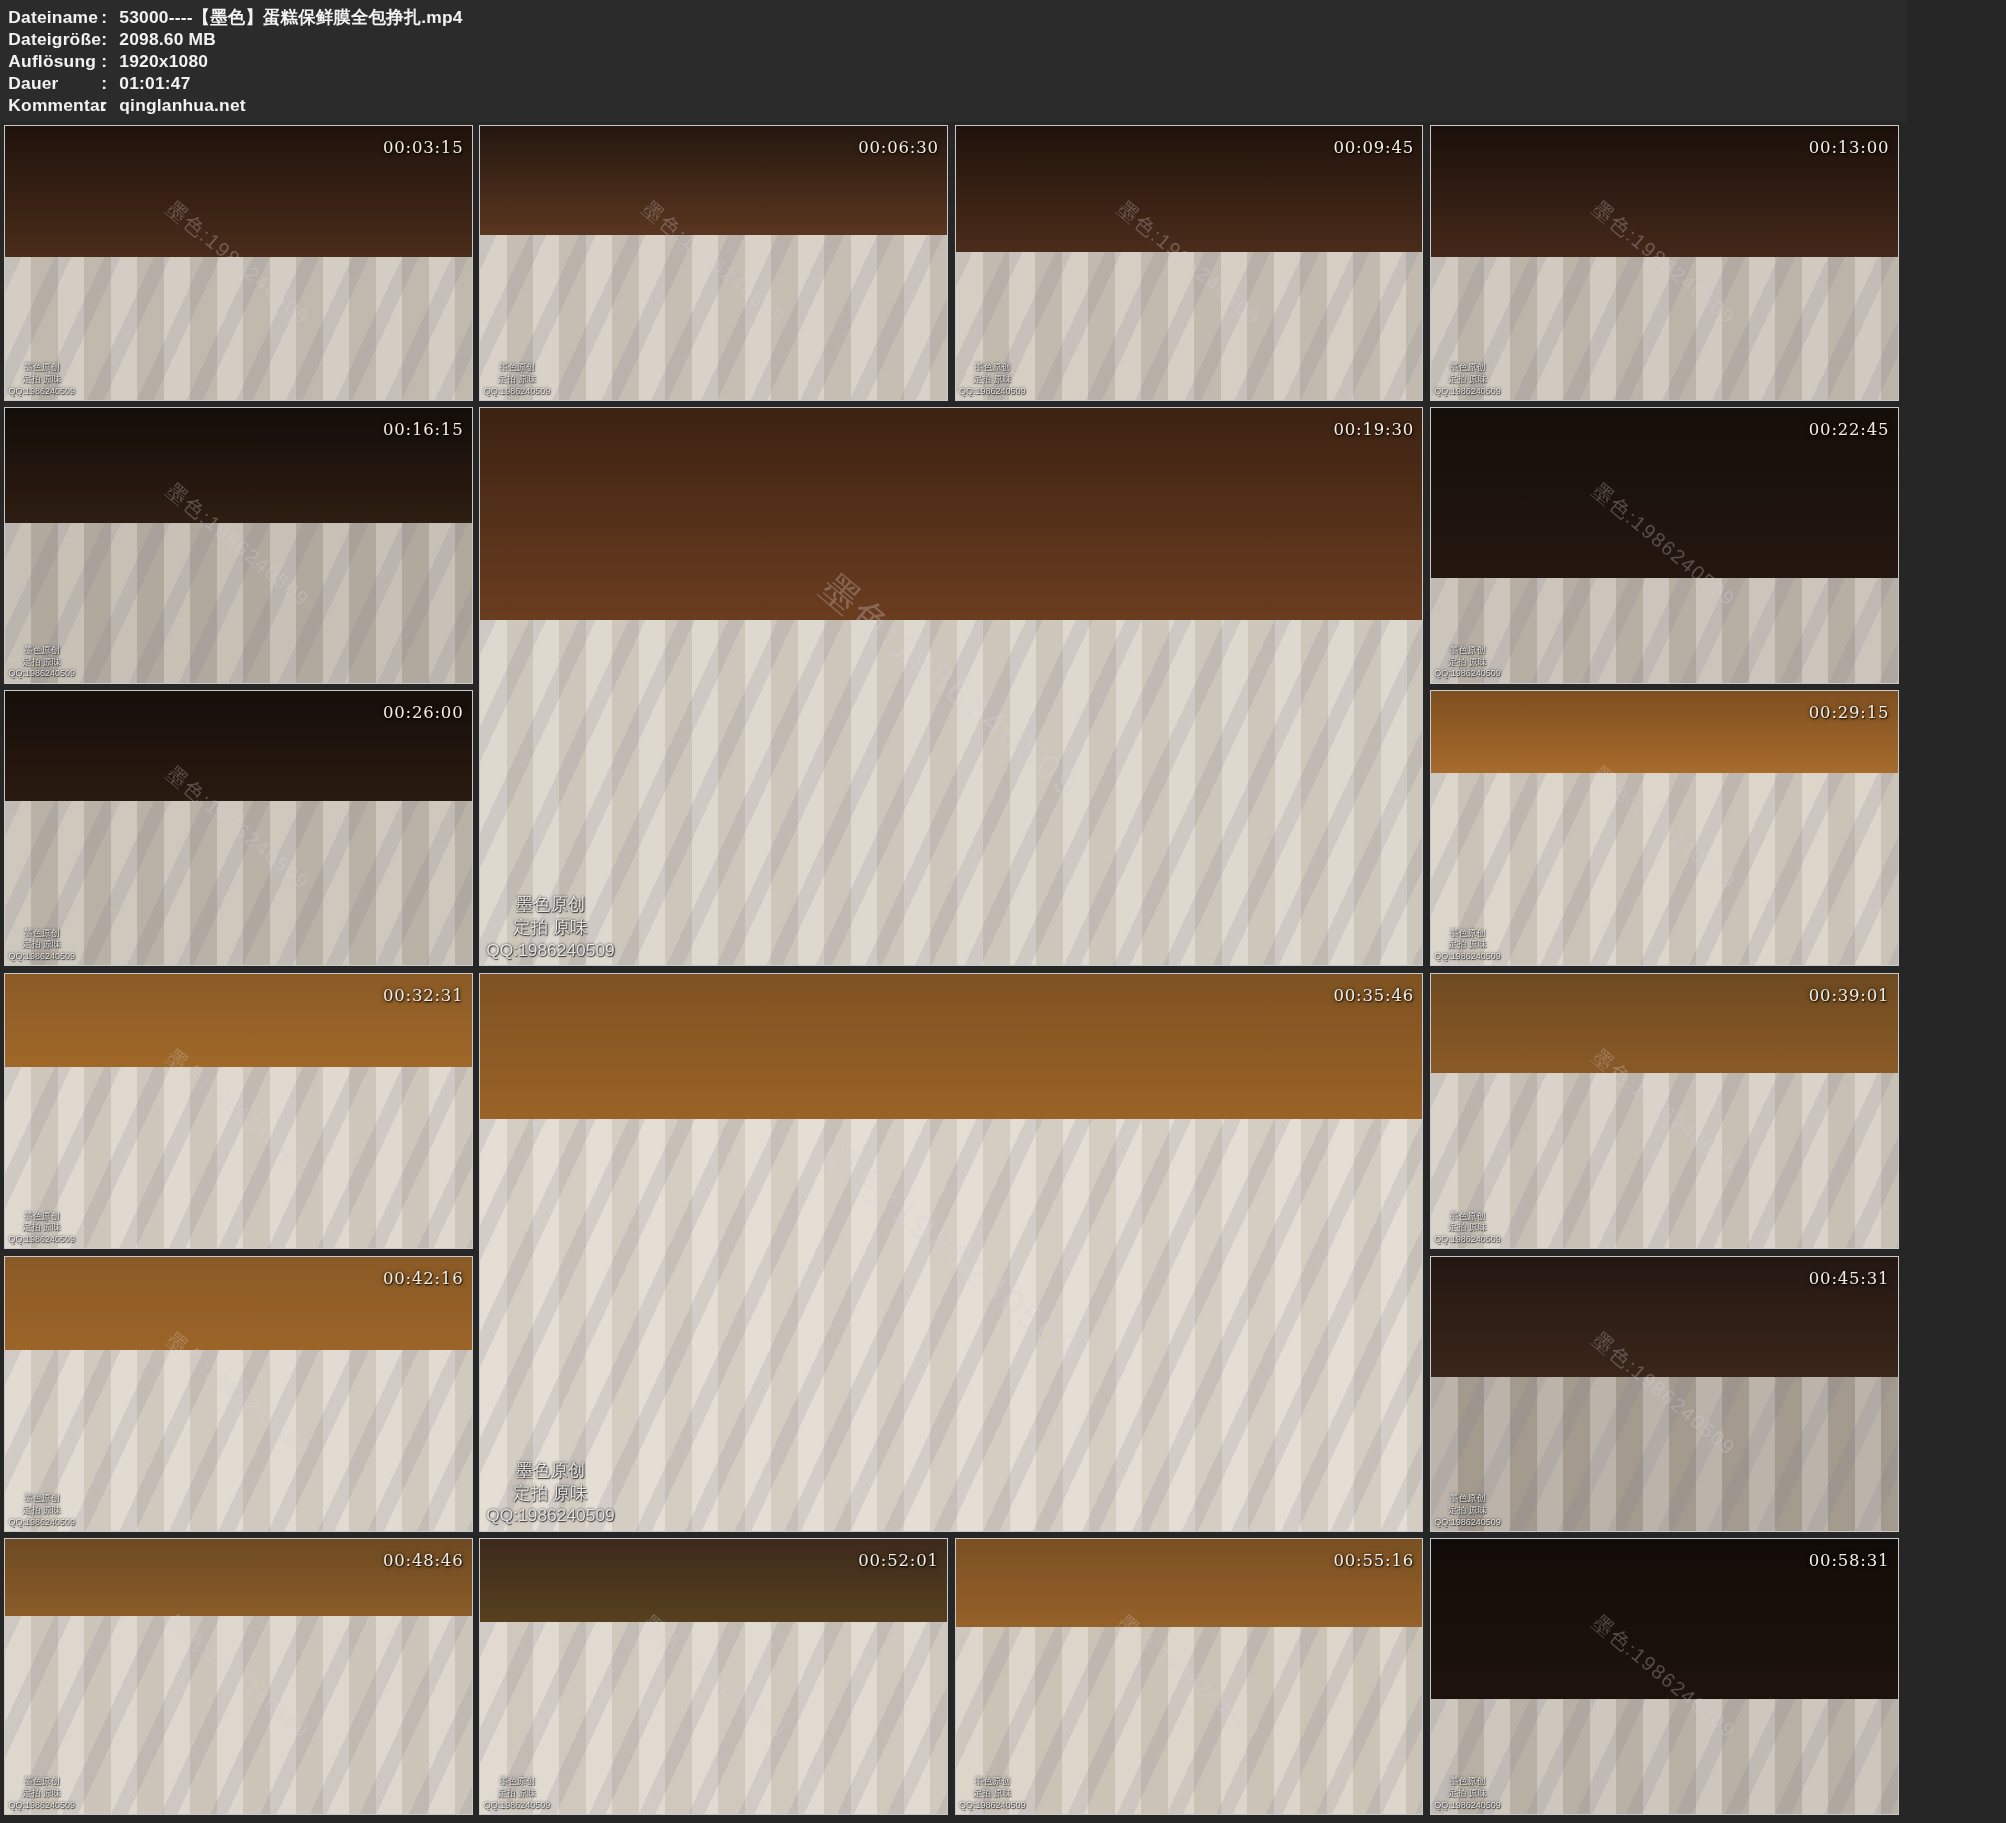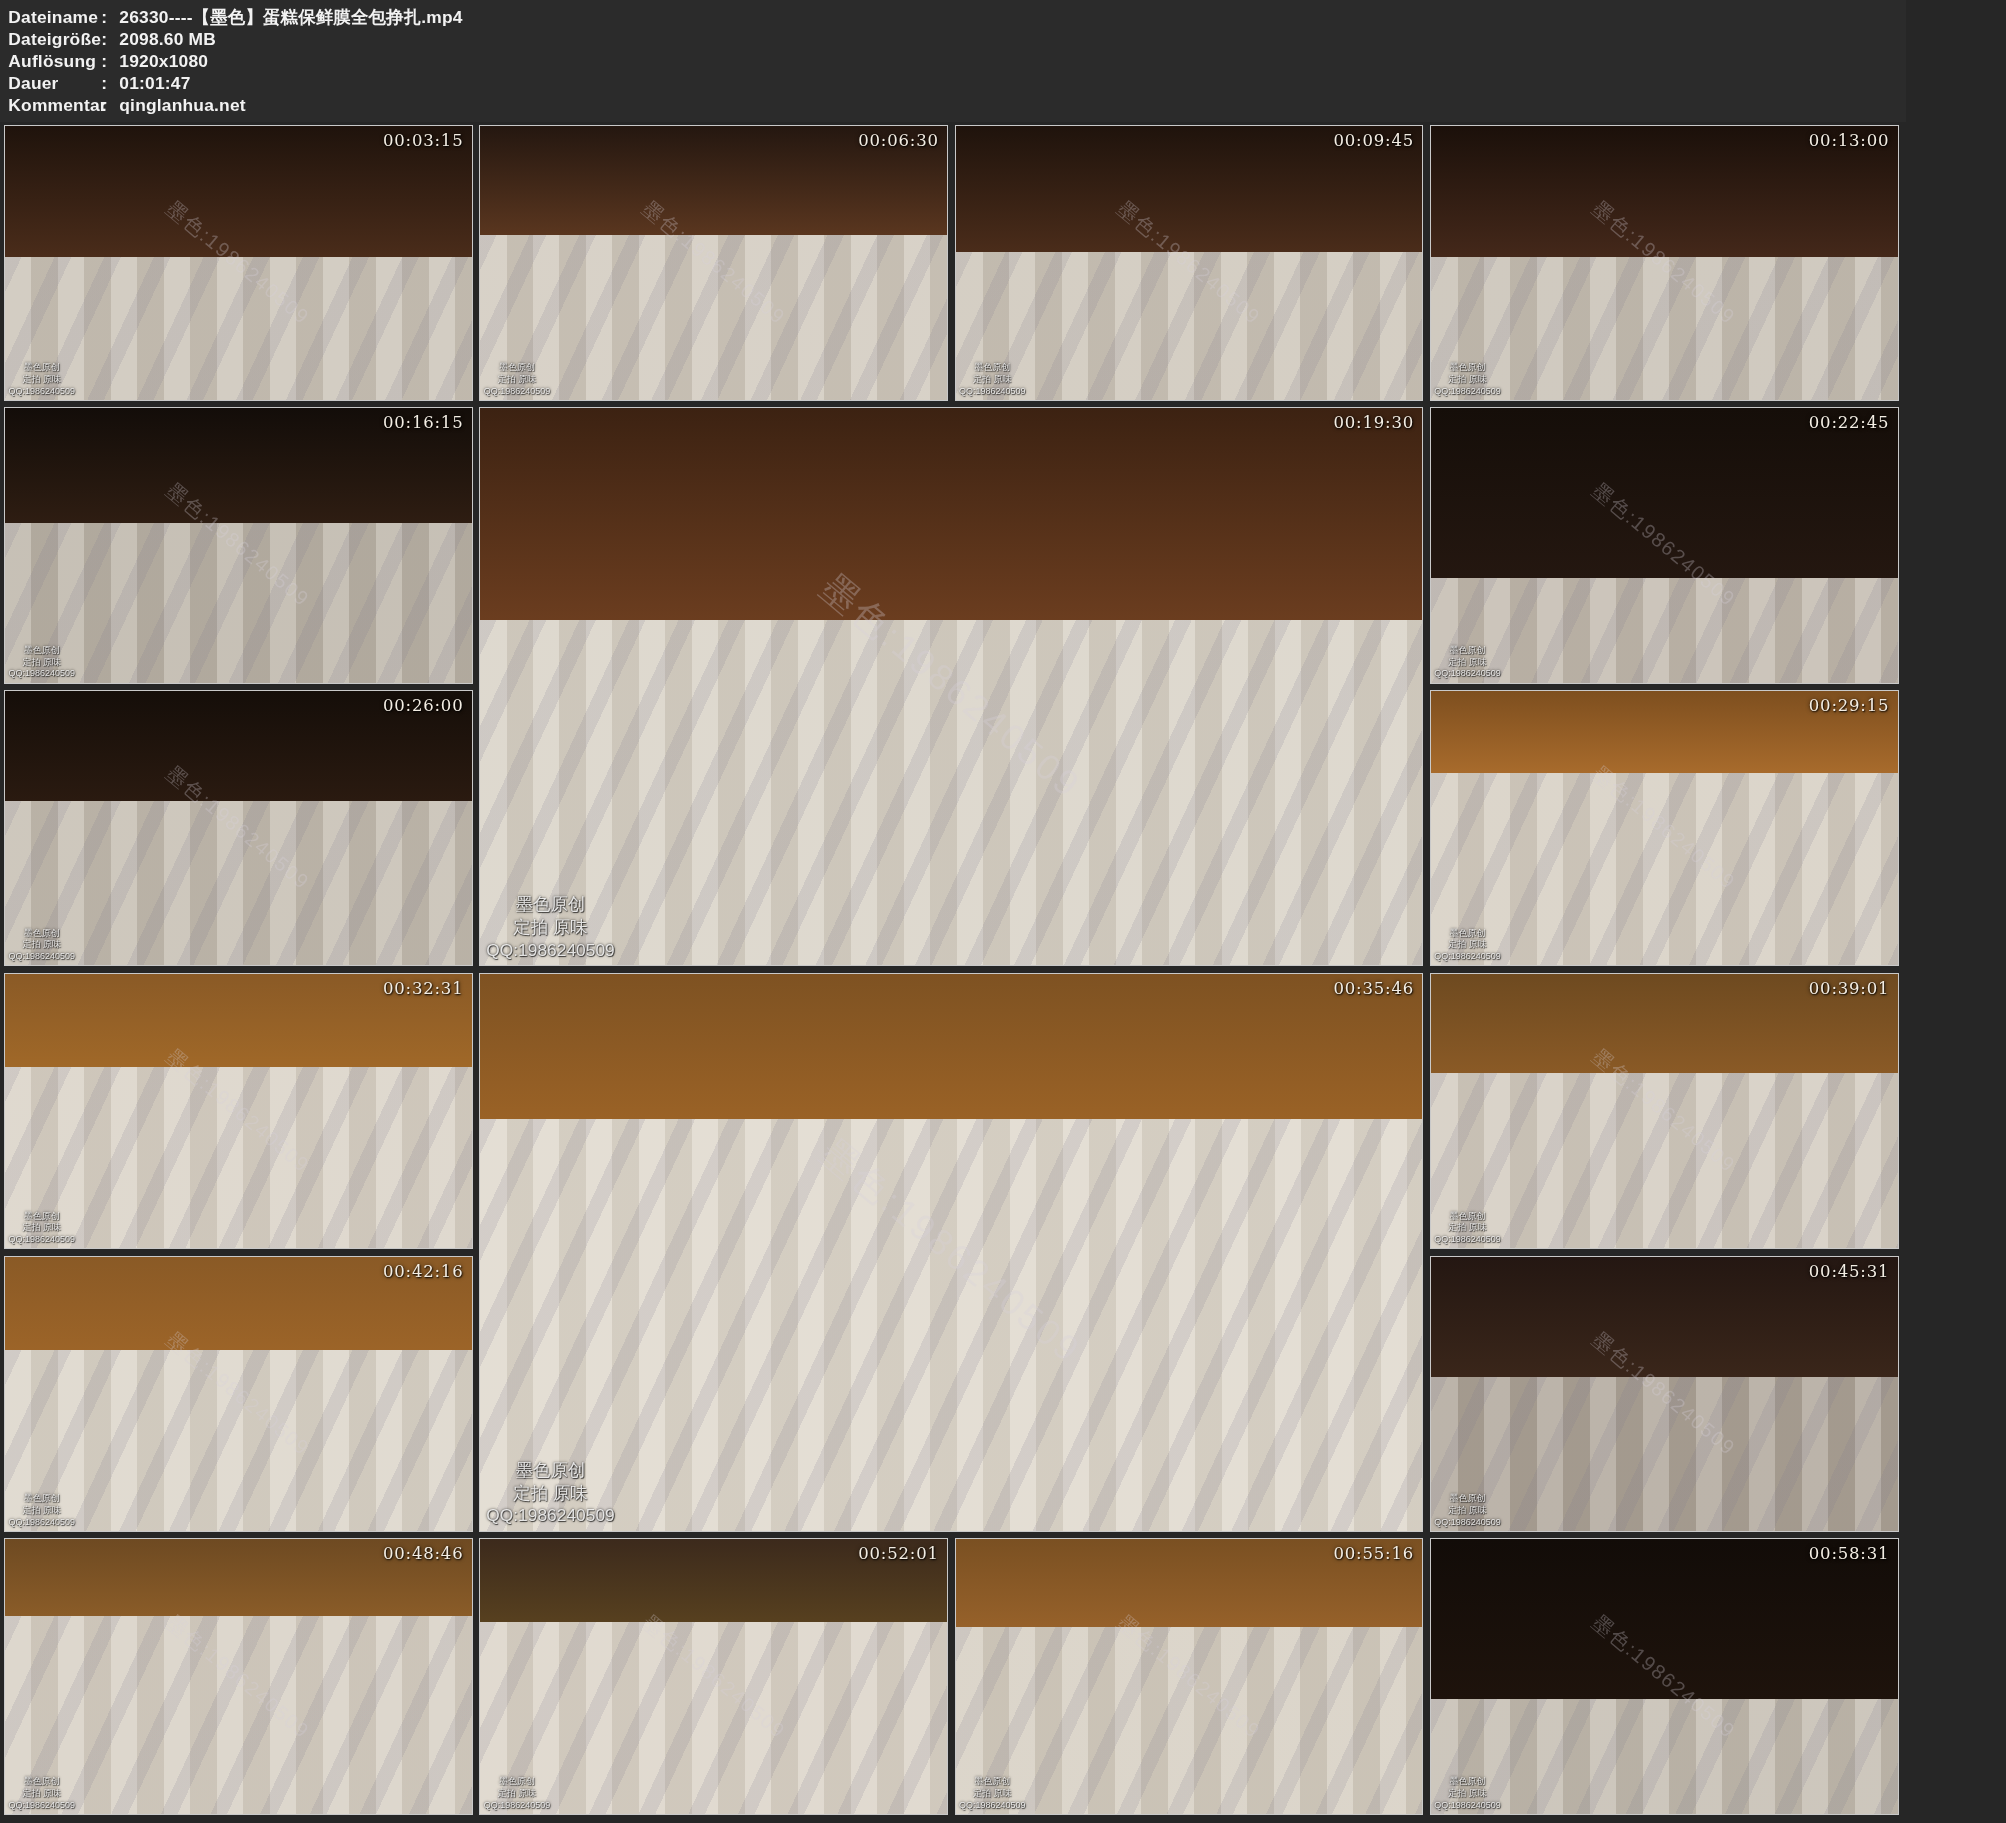--- a/index.html
+++ b/index.html
@@ -49,21 +49,21 @@
     position:absolute; left:0; right:0; top:0;
   }
   .scene-bottom {
     position:absolute; left:0; right:0; bottom:0;
     background-image:
       repeating-linear-gradient(115deg, rgba(125,120,140,0.16) 0 15px, rgba(255,255,255,0) 15px 45px),
       repeating-linear-gradient(90deg, rgba(255,255,255,0.22) 0 26.5px, rgba(60,60,70,0.05) 26.5px 53px);
   }
 
   .timestamp {
-    position:absolute; top:5px; right:8.3px;
+    position:absolute; top:12px; right:8.3px;
     font-family:"DejaVu Serif","Liberation Serif",serif;
     font-size:16.5px; letter-spacing:0.8px;
     color:#f3ede3;
     text-shadow:0.8px 0.8px 1.7px rgba(0,0,0,0.95), 0 0 4.1px rgba(0,0,0,0.7);
     z-index:3;
   }
 
   .corner-watermark {
     position:absolute; left:3.3px; bottom:2.5px;
     display:inline-block;
@@ -85,21 +85,21 @@
   .thumb.large .diag-watermark { font-size:36px; letter-spacing:3.3px; }
 </style>
 </head>
 <body>
 
 <div class="sheet">
   <header class="file-info" style="background: rgb(43, 43, 43); color: rgb(242, 242, 242);">
   <div class="field-row">
     <span class="field-label">Dateiname</span>
     <span class="field-colon">:</span>
-    <span class="field-value">26330----【墨色】蛋糕保鲜膜全包挣扎.mp4</span>
+    <span class="field-value">53000----【墨色】蛋糕保鲜膜全包挣扎.mp4</span>
   </div>
 
   <div class="field-row">
     <span class="field-label">Dateigröße</span>
     <span class="field-colon">:</span>
     <span class="field-value">2098.60 MB</span>
   </div>
 
   <div class="field-row">
     <span class="field-label">Auflösung</span>

